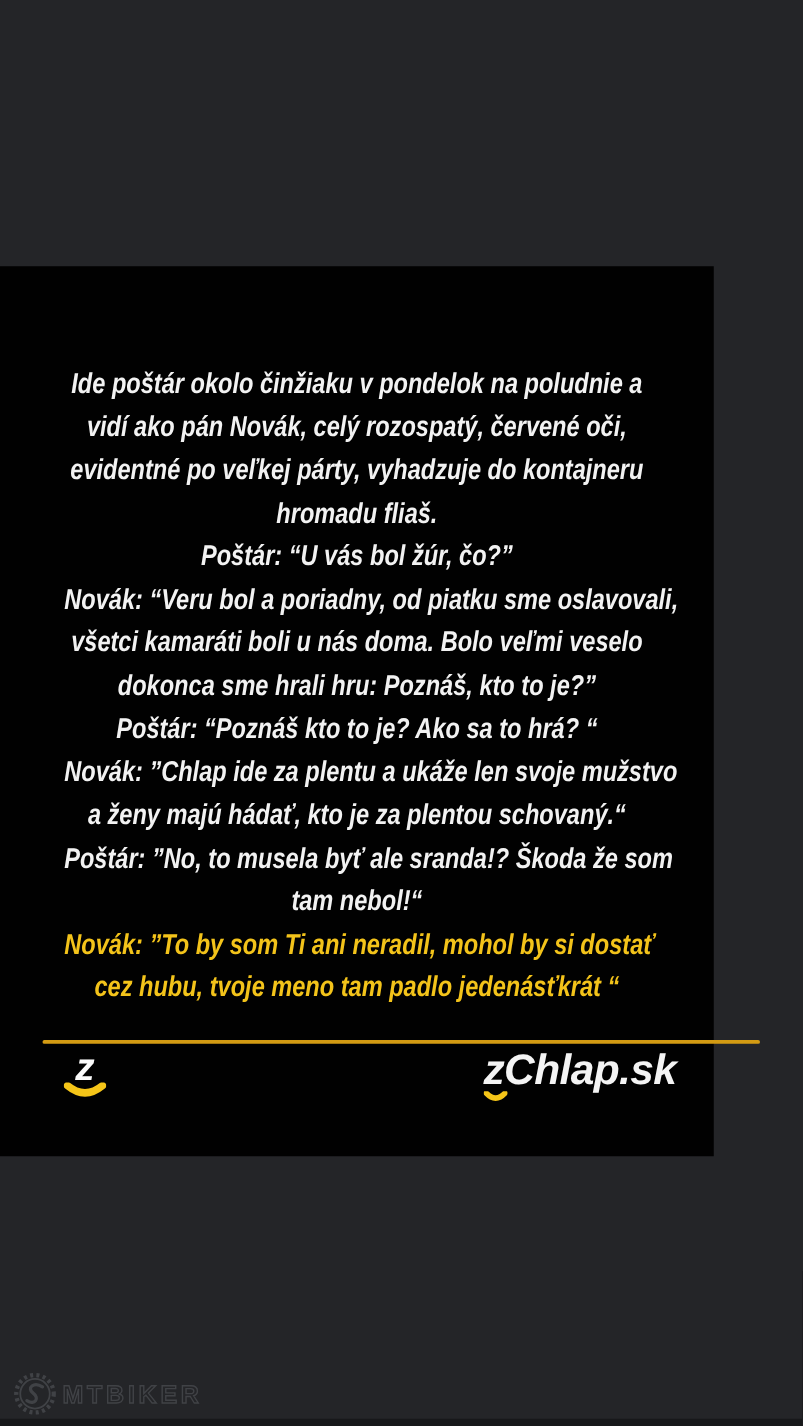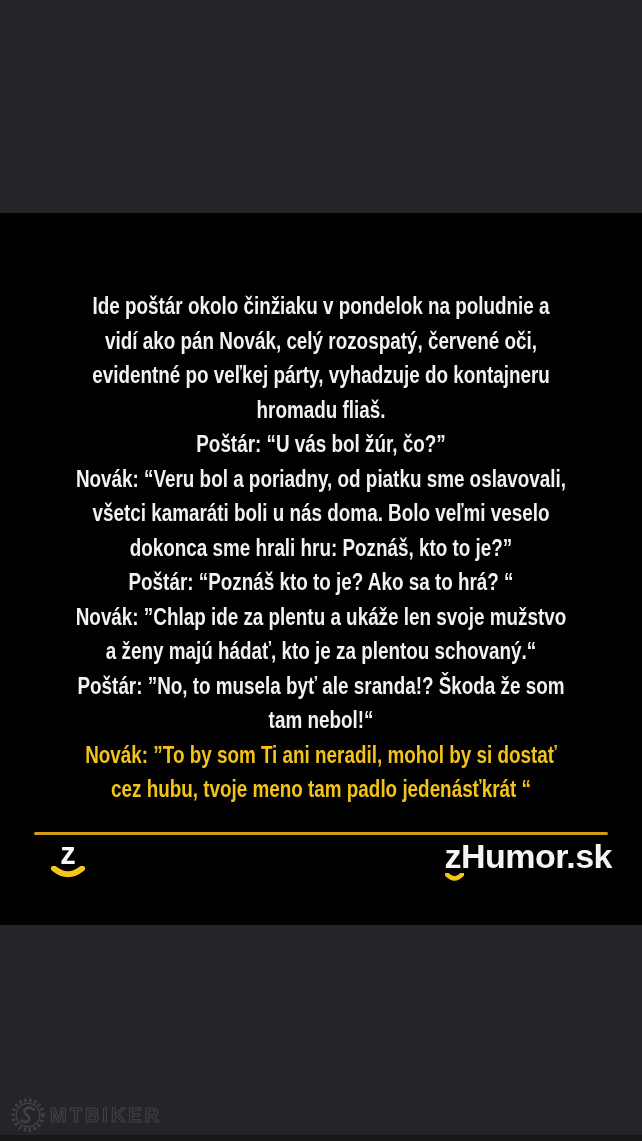--- a/index.html
+++ b/index.html
@@ -1,20 +1,20 @@
 <!DOCTYPE html>
 <html><head>
 <meta charset="utf-8">
 <style>
   html,body{margin:0;padding:0;background:#242528;}
   .screen{
     position:relative;width:642px;height:1141px;background:#242528;
     overflow:hidden;font-family:"Liberation Sans",sans-serif;
   }
-  .meme{position:absolute;left:0;top:213px;width:642px;height:712px;background:#010101;}
+  .meme{position:absolute;left:0;top:213px;width:571px;height:712px;background:#010101;font-style:italic;}
   .meme-text{position:absolute;top:76px;left:0;width:100%;}
   .meme-line{
     white-space:nowrap;text-align:center;line-height:34.5px;
     font-size:23px;font-weight:700;color:#f2f2f2;
     transform:scaleX(.82);transform-origin:50% 50%;
   }
   .meme-line.yellow{color:#f3c31a;}
   .divider{position:absolute;left:34px;top:619px;width:574px;height:3px;background:#d39b13;border-radius:2px;}
   .logo-left{position:absolute;left:51px;top:629px;width:34px;text-align:center;}
   .logo-left .logo-z{display:block;font-size:31px;font-weight:900;color:#fafafa;line-height:24px;}
@@ -55,21 +55,21 @@
     <div class="logo-left">
       <span class="logo-z">z</span>
       <svg width="34" height="13" viewBox="0 0 34 13">
         <path d="M3 2.5 Q17 14 31 2.5" stroke="#f5c518" stroke-width="6" fill="none" stroke-linecap="round"></path>
       </svg>
     </div>
 
     <div class="brand">
       <span class="brand-z"><span>z</span><svg class="brand-smile" width="19" height="9" viewBox="0 0 19 9">
             <path d="M2 1.5 Q9.5 9.5 17 1.5" stroke="#f5c518" stroke-width="4.5" fill="none" stroke-linecap="round"></path>
-          </svg></span><span>Humor.sk</span>
+          </svg></span><span>Chlap.sk</span>
     </div>
 
   </div>
 
   <svg class="watermark" width="210" height="44" viewBox="0 0 210 44">
     <g>
       <circle cx="20" cy="22" r="15" fill="none" stroke="#46484c" stroke-width="3.4" stroke-dasharray="2.4 2.7"></circle>
       <circle cx="20" cy="22" r="11.8" fill="none" stroke="#46484c" stroke-width="1.4"></circle>
       <path d="M26 16.5 C19 12 13 17.5 18.5 21.5 C24 25.5 20 31.5 13.5 27.5" fill="none" stroke="#46484c" stroke-width="2.6" stroke-linecap="round"></path>
     </g>

